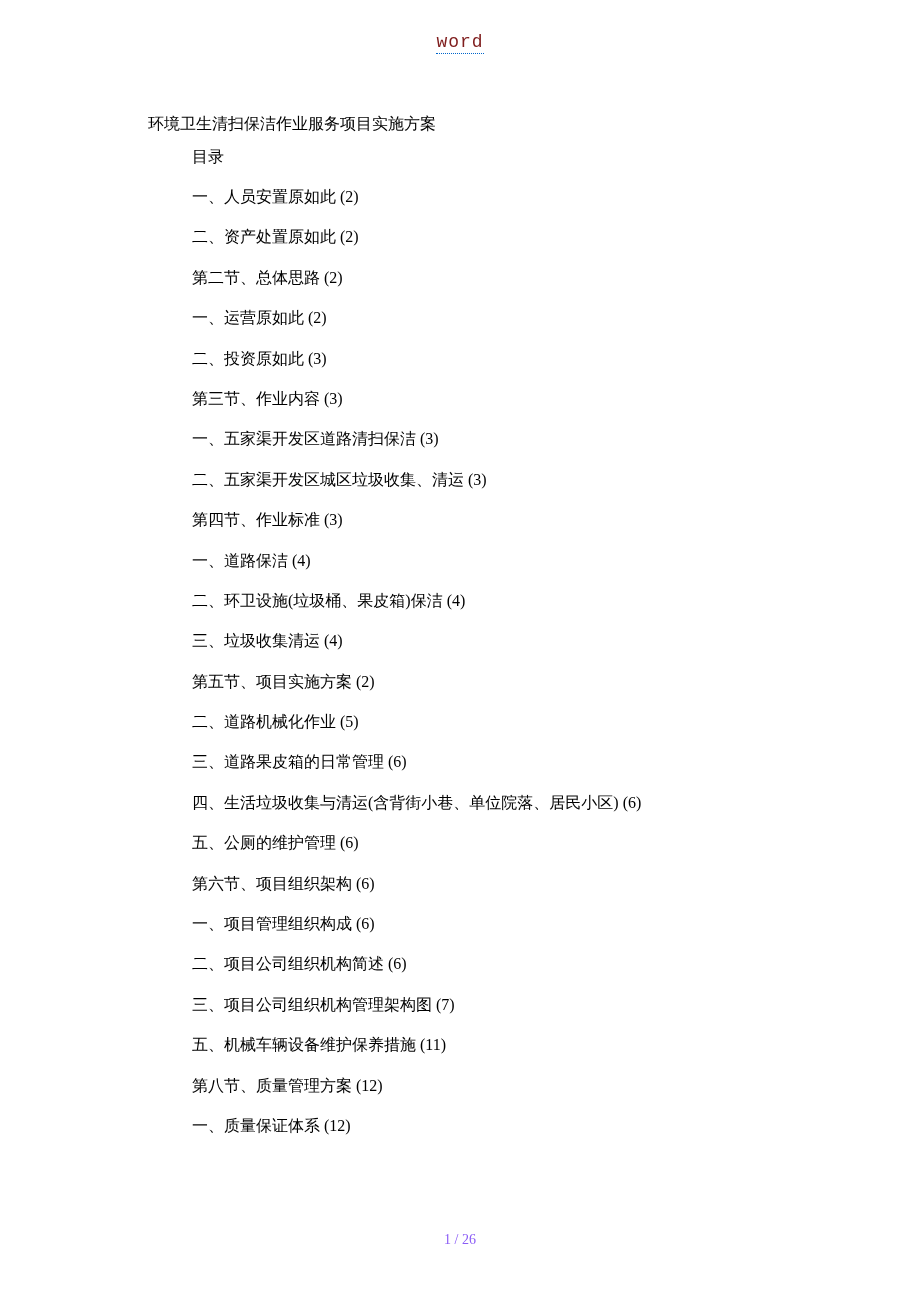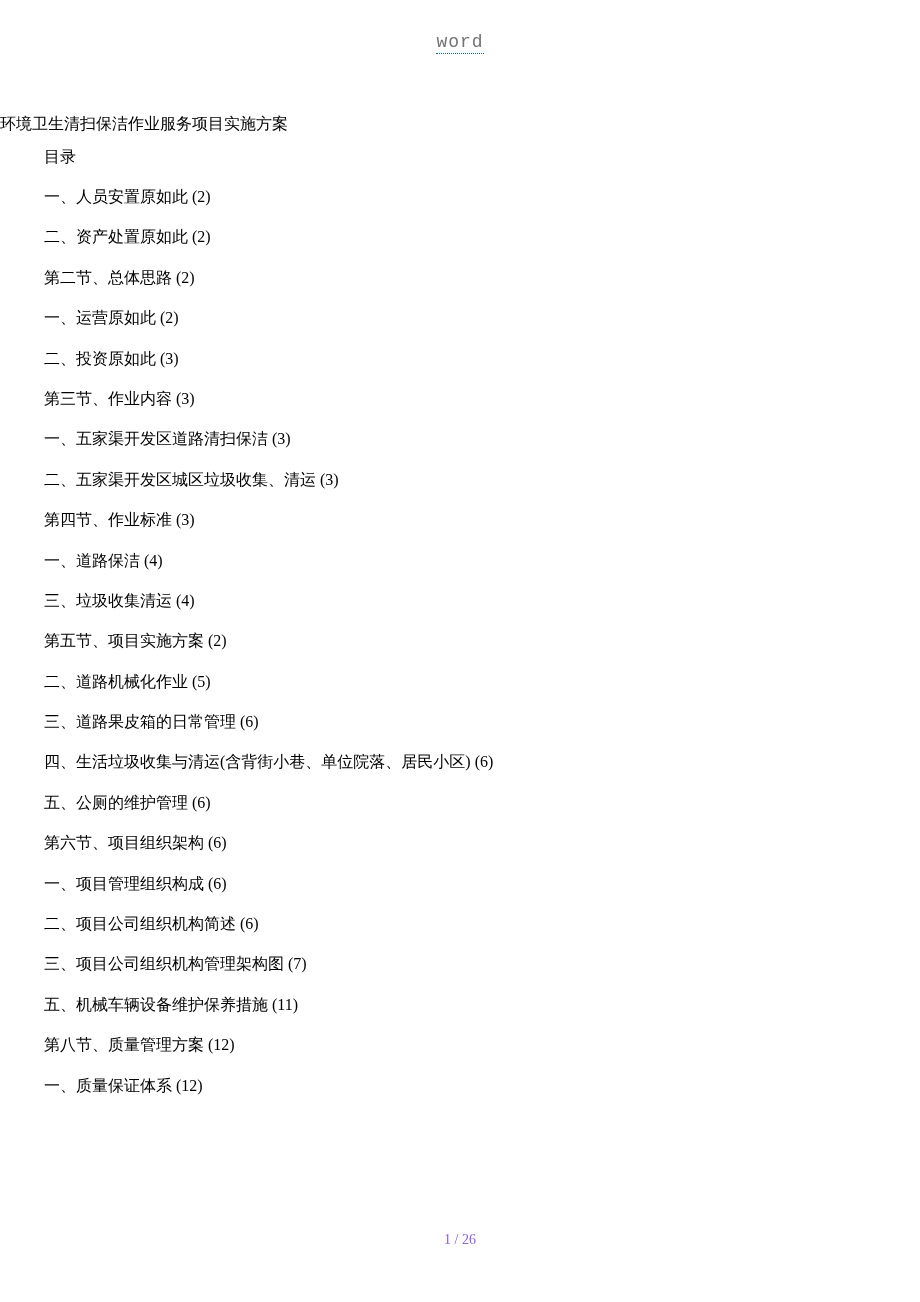--- a/index.html
+++ b/index.html
@@ -14,30 +14,32 @@
     height: 1302px;
     position: relative;
     box-sizing: border-box;
     padding-top: 32px;
   }
   .header-link {
     text-align: center;
     margin-bottom: 62px;
   }
   .header-link a {
-    color: #737373;
+    color: #7f1d1d;
     text-decoration: none;
     font-family: "Courier New", monospace;
     font-size: 18px;
     letter-spacing: 1px;
     border-bottom: 1px dotted #0066cc;
     padding-bottom: 1px;
   }
   .content {
+    padding-left: 126px;
     padding-right: 120px;
+    margin-left: 22px;
   }
   .title {
     font-size: 16px;
     margin: 0 0 12px 0;
     font-weight: normal;
   }
   .toc-header {
     font-size: 16px;
     margin: 0 0 18px 0;
     padding-left: 44px;
@@ -76,20 +78,21 @@
     <div class="toc-item">一、人员安置原如此 (2)</div>
     <div class="toc-item">二、资产处置原如此 (2)</div>
     <div class="toc-item">第二节、总体思路 (2)</div>
     <div class="toc-item">一、运营原如此 (2)</div>
     <div class="toc-item">二、投资原如此 (3)</div>
     <div class="toc-item">第三节、作业内容 (3)</div>
     <div class="toc-item">一、五家渠开发区道路清扫保洁 (3)</div>
     <div class="toc-item">二、五家渠开发区城区垃圾收集、清运 (3)</div>
     <div class="toc-item">第四节、作业标准 (3)</div>
     <div class="toc-item">一、道路保洁 (4)</div>
+    <div class="toc-item">二、环卫设施(垃圾桶、果皮箱)保洁 (4)</div>
     <div class="toc-item">三、垃圾收集清运 (4)</div>
     <div class="toc-item">第五节、项目实施方案 (2)</div>
     <div class="toc-item">二、道路机械化作业 (5)</div>
     <div class="toc-item">三、道路果皮箱的日常管理 (6)</div>
     <div class="toc-item">四、生活垃圾收集与清运(含背街小巷、单位院落、居民小区) (6)</div>
     <div class="toc-item">五、公厕的维护管理 (6)</div>
     <div class="toc-item">第六节、项目组织架构 (6)</div>
     <div class="toc-item">一、项目管理组织构成 (6)</div>
     <div class="toc-item">二、项目公司组织机构简述 (6)</div>
     <div class="toc-item">三、项目公司组织机构管理架构图 (7)</div>

